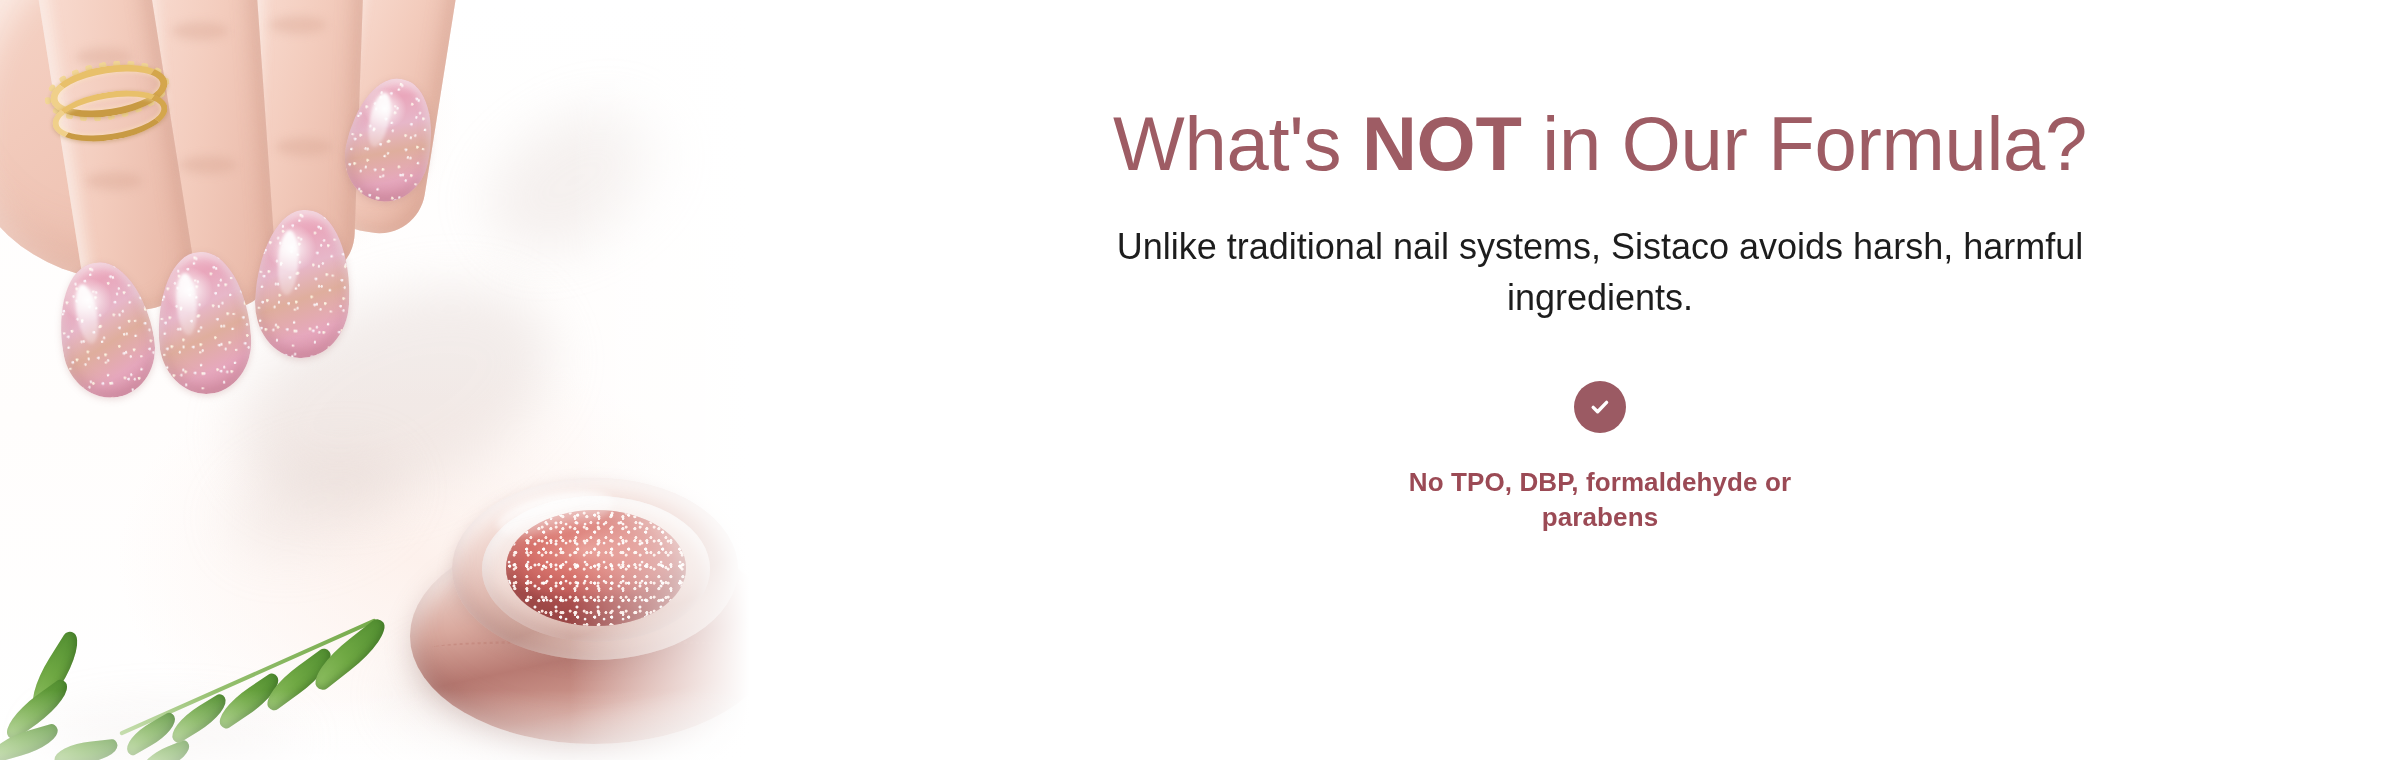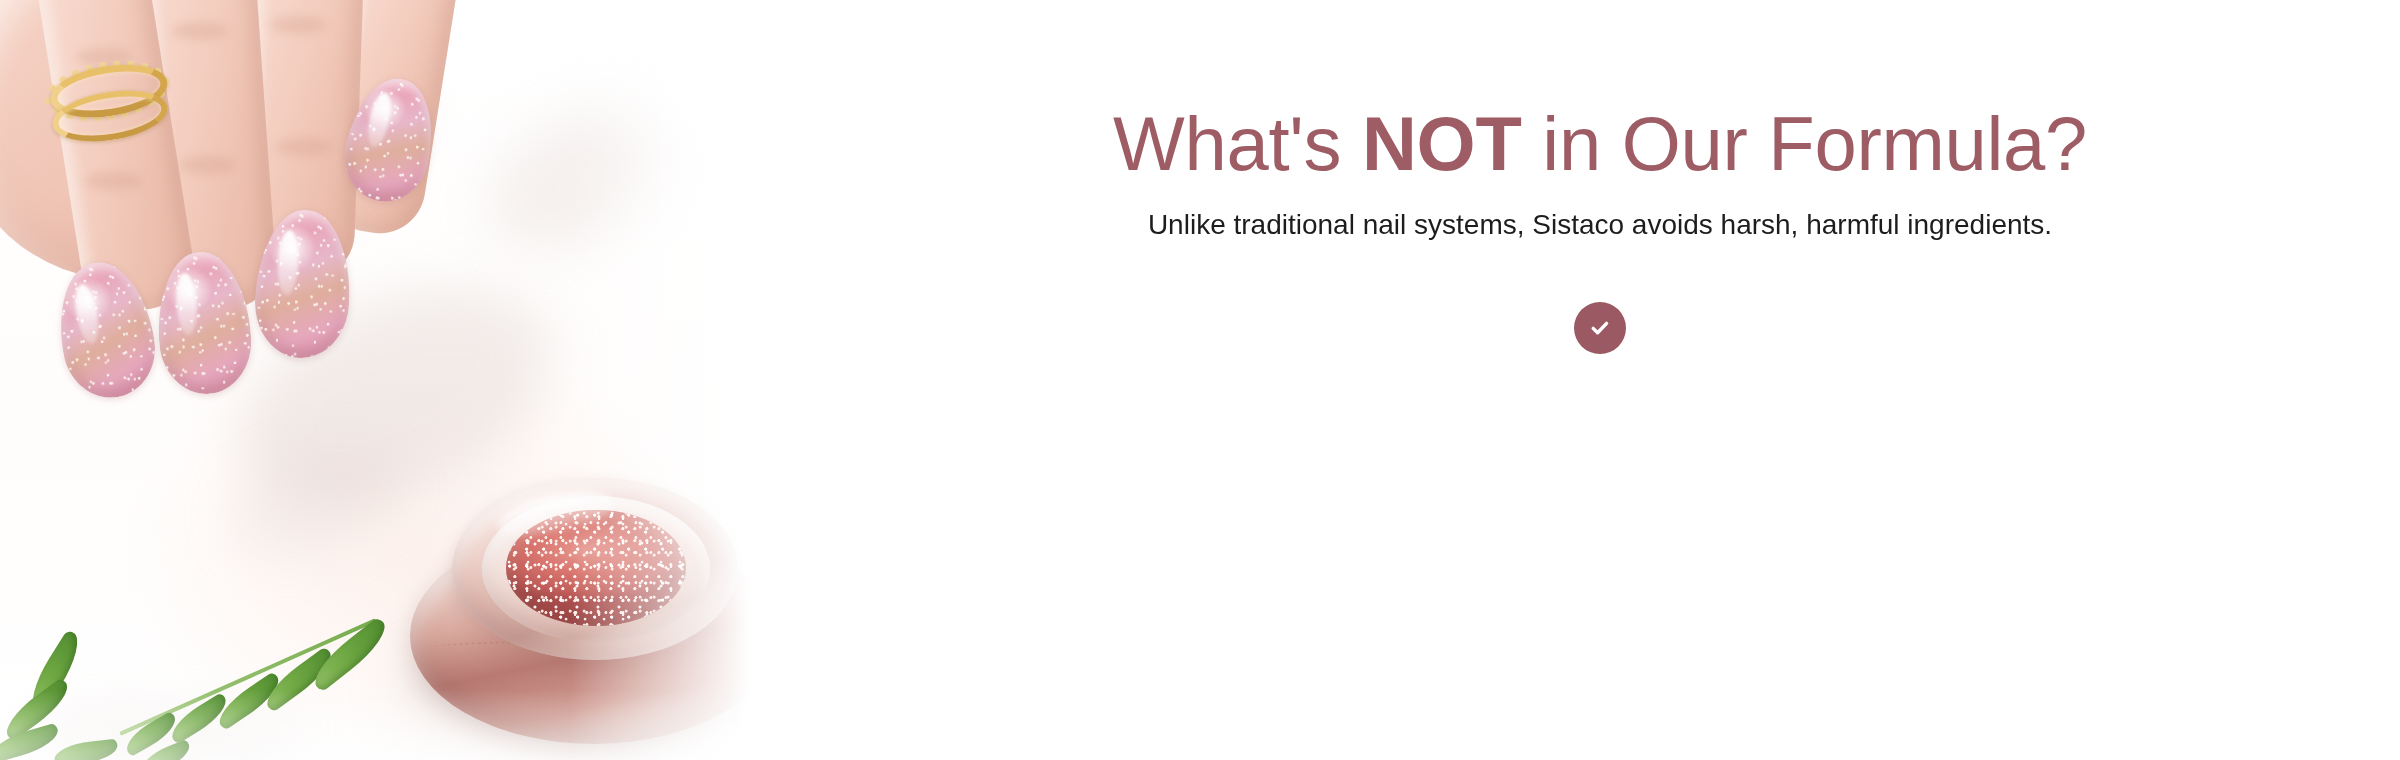--- a/index.html
+++ b/index.html
@@ -309,23 +309,23 @@
     line-height:1.06;
     font-weight:400;
     letter-spacing:-0.3px;
     color:#9E5C64;
     text-align:center;
     white-space:nowrap;
   }
   .headline .emph { font-weight:700; }
 
   .subhead {
-    margin-top:20px;
+    margin-top:36px;
     max-width:1020px;
-    font-size:28px;
+    font-size:36px;
     line-height:1.42;
     font-weight:400;
     color:#1d1d1d;
     text-align:center;
   }
 
   .features {
     margin-top:58px;
     display:flex;
     align-items:flex-start;
@@ -442,18 +442,19 @@
     <p class="subhead">Unlike traditional nail systems, Sistaco avoids harsh, harmful ingredients.</p>
 
     <div class="features">
 
       <div class="feature">
         <div class="check-badge">
           <svg width="26" height="26" viewBox="0 0 26 26" aria-hidden="true">
             <path d="M6.2 13.4 L10.6 17.8 L19.6 8.4" fill="none" stroke="#ffffff" stroke-width="3.4" stroke-linecap="round" stroke-linejoin="round"></path>
           </svg>
         </div>
+        <div class="feature-label">No TPO, DBP, formaldehyde or parabens</div>
       </div>
 
 
     </div>
   </div>
 </div>
 
 </body></html>

